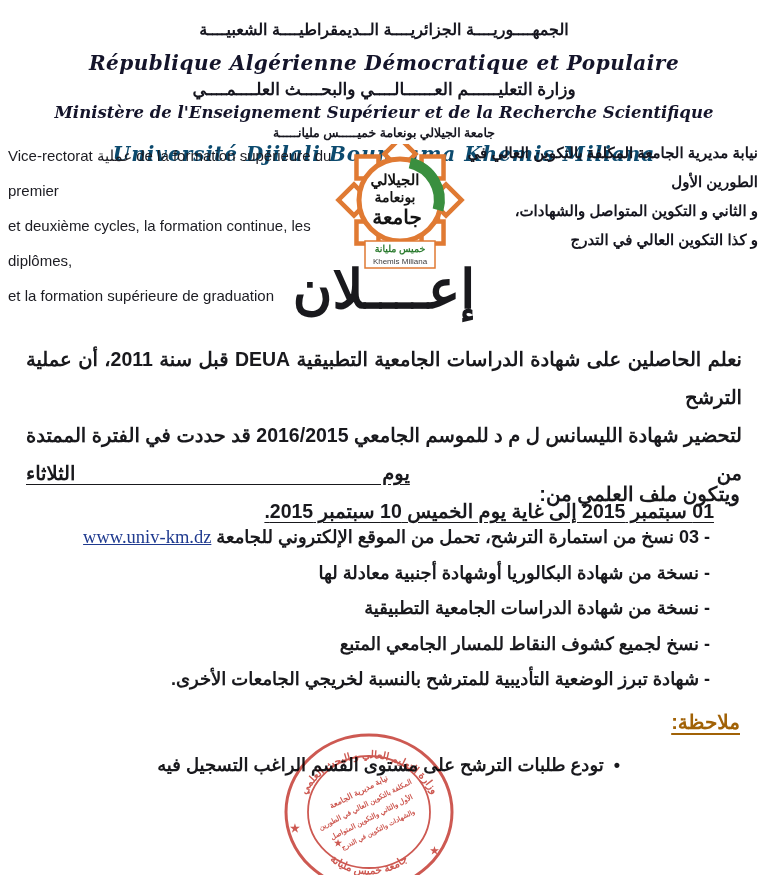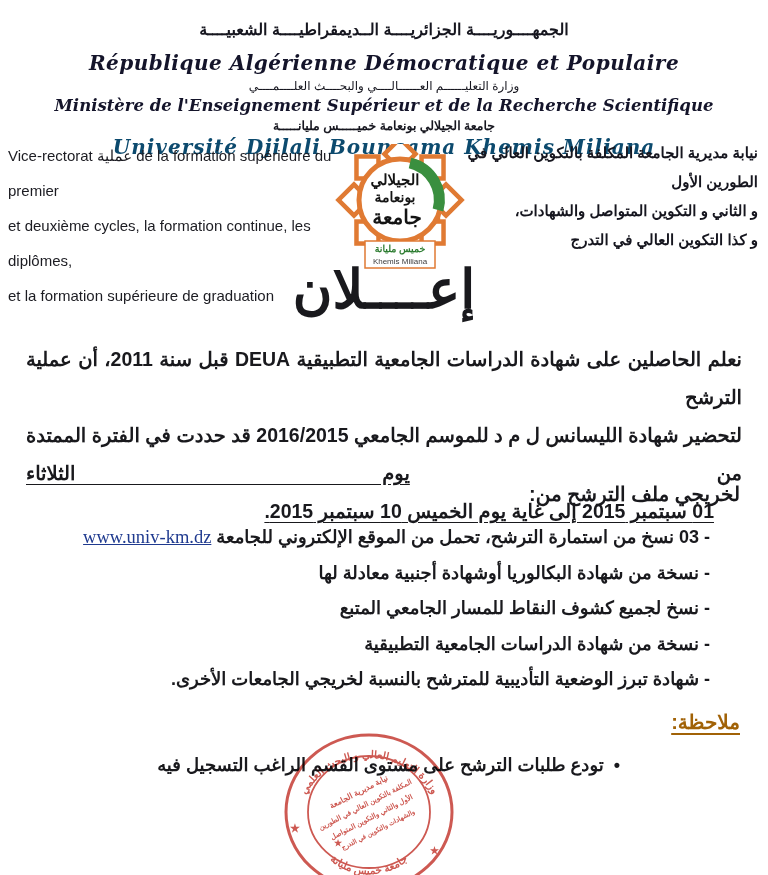--- a/index.html
+++ b/index.html
@@ -6,21 +6,21 @@
   body { background:#e8e8e8; font-family:"Liberation Sans", sans-serif; }
   .page {
     position:relative; width:768px; height:875px; margin:0 auto;
     background:#ffffff; overflow:hidden; color:#1b1b1f;padding-left:29px;
   }
   
   .header { position:absolute; top:20px; left:0; right:0; text-align:center; }
   .h-ar1 { font-size:16px; font-weight:bold; direction:rtl; color:#16161f; }
   .h-fr1 { font-family:"DejaVu Serif", serif; font-style:italic; font-weight:bold;
            font-size:20px; margin-top:12px; color:#14142a; letter-spacing:0.5px; }
-  .h-ar2 { font-size:12px; font-weight:normal; direction:rtl; margin-top:4px; color:#16161f; }
+  .h-ar2 { font-size:17px; font-weight:bold; direction:rtl; margin-top:4px; color:#16161f; }
   .h-fr2 { font-family:"DejaVu Serif", serif; font-style:italic; font-weight:bold;
            font-size:16.5px; margin-top:3px; color:#14142a; }
   .h-ar3 { font-size:12.5px; font-weight:bold; direction:rtl; margin-top:3px; color:#16161f; }
   .h-fr3 { font-family:"DejaVu Serif", serif; font-style:italic; font-weight:bold;
            font-size:20px; margin-top:2px; color:#0c4a6e; letter-spacing:1px; }
   
   .fr-block { position:absolute; top:138px; left:8px; width:352px;
               font-size:15px; line-height:35px; color:#1c1c22; }
   .ar-block { position:absolute; top:138px; right:10px; width:330px;
               direction:rtl; text-align:right; font-weight:bold;
@@ -130,27 +130,27 @@
   </div>
 
   <div class="title">إعــــلان</div>
 
   <div class="para">
     <div class="pline">نعلم الحاصلين على شهادة الدراسات الجامعية التطبيقية DEUA قبل سنة  2011، أن عملية الترشح</div>
     <div class="pline"><span>لتحضير شهادة الليسانس ل م د للموسم الجامعي 2016/2015 قد حددت في الفترة الممتدة من </span><span class="u">يوم الثلاثاء</span></div>
     <div class="pline3"><span class="u">01 سبتمبر 2015 إلى غاية يوم الخميس 10 سبتمبر 2015.</span></div>
   </div>
 
-  <div class="files-head">لخريجي ملف الترشح من:</div>
+  <div class="files-head">ويتكون ملف العلمي من:</div>
 
   <div class="files-list">
     <div class="fitem"><span>- 03 نسخ من استمارة الترشح، تحمل من الموقع الإلكتروني للجامعة </span><a class="url-link">www.univ-km.dz</a></div>
     <div class="fitem">- نسخة من شهادة البكالوريا أوشهادة أجنبية معادلة لها</div>
+    <div class="fitem">- نسخة من شهادة الدراسات الجامعية التطبيقية</div>
     <div class="fitem">- نسخ لجميع كشوف النقاط للمسار الجامعي المتبع</div>
-    <div class="fitem">- نسخة من شهادة الدراسات الجامعية التطبيقية</div>
     <div class="fitem">- شهادة تبرز الوضعية التأديبية للمترشح بالنسبة لخريجي الجامعات الأخرى.</div>
   </div>
 
   <div class="note-head">ملاحظة:</div>
   <div class="note-bullet"><span class="bdot">•</span><span>تودع طلبات الترشح على مستوى القسم الراغب التسجيل فيه</span></div>
 
   <div class="stamp-wrap">
     <svg width="174" height="160" viewBox="0 0 174 160">
       <g stroke="#c8473f" fill="none">
         <ellipse cx="87" cy="80" rx="83" ry="77" stroke-width="3"></ellipse>

